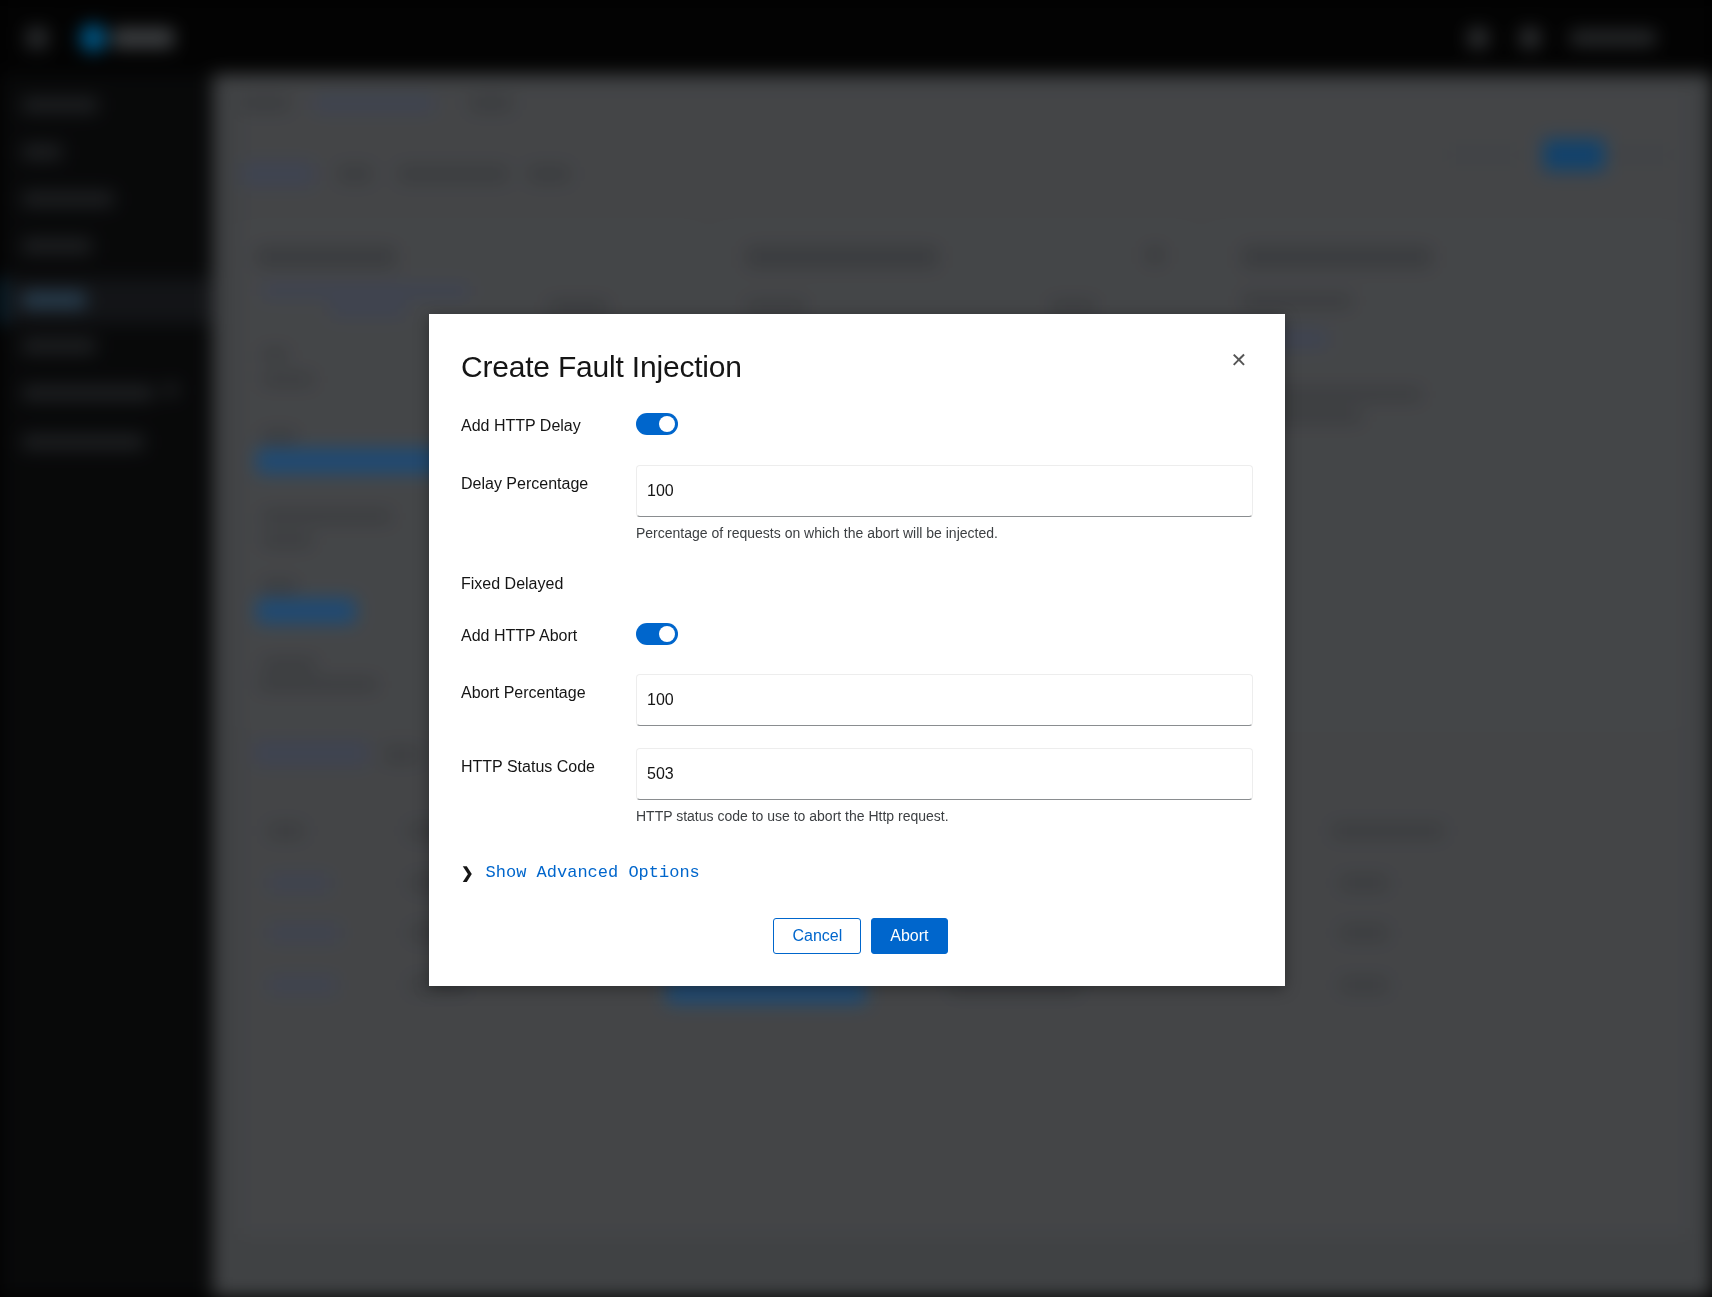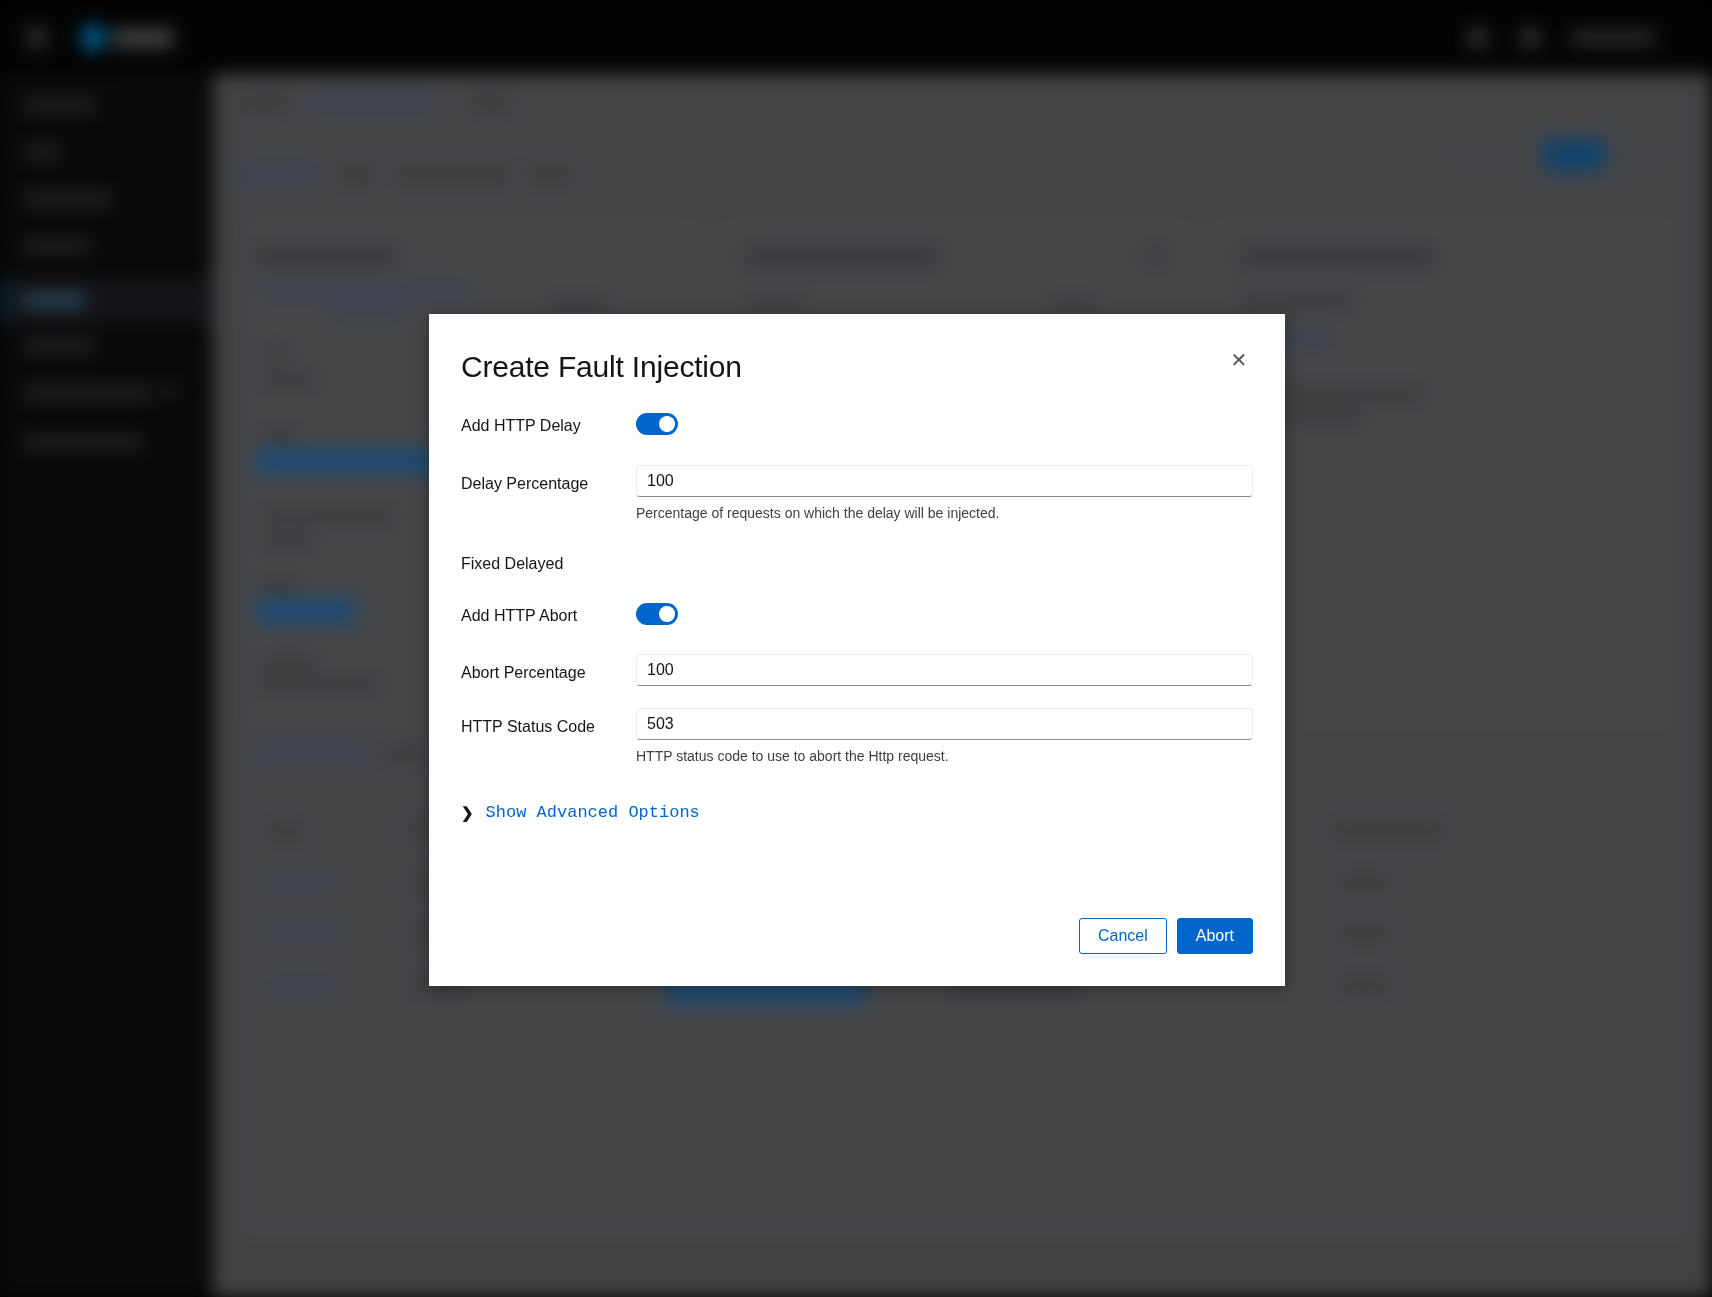--- a/index.html
+++ b/index.html
@@ -155,21 +155,21 @@
     position: absolute;
     top: 3px; left: 23px;
     width: 16px; height: 16px;
     border-radius: 50%;
     background: #ffffff;
   }
 
   .txtinput {
     display: block;
     width: 100%;
-    height: 32px;
+    height: 52px;
     padding: 0 10px;
     font-size: 16px;
     color: #151515;
     background: #ffffff;
     border: 1px solid #ededed;
     border-bottom: 1px solid #8a8d90;
     border-radius: 4px;
     font-family: "Liberation Sans", sans-serif;
     outline: none;
   }
@@ -202,21 +202,21 @@
     text-decoration: none;
     cursor: pointer;
     font-family: Liberation Mono, monospace;
   }
 
   .modal-footer {
     position: absolute;
     left: 7px; right: 0; bottom: 0;
     padding: 0 32px 32px 32px;
     display: flex;
-    justify-content: flex-end;
+    justify-content: center;
     gap: 10px;
   }
   .btn {
     height: 36px;
     padding: 0 18px;
     font-size: 16px;
     border-radius: 3px;
     cursor: pointer;
     font-family: "Liberation Sans", sans-serif;
     line-height: 34px;
@@ -347,21 +347,21 @@
         </span>
       </div>
     </div>
 
     <div class="gap-md"></div>
 
     <div class="frow">
       <div class="flabel">Delay Percentage</div>
       <div class="fctrl">
         <input class="txtinput" type="text" value="100" style="">
-        <div class="helper">Percentage of requests on which the delay will be injected.</div>
+        <div class="helper">Percentage of requests on which the abort will be injected.</div>
       </div>
     </div>
 
     <div class="gap-sm"></div>
 
     <div class="frow">
       <div class="flabel">Fixed Delayed</div>
     </div>
 
     <div class="gap-sm"></div>

